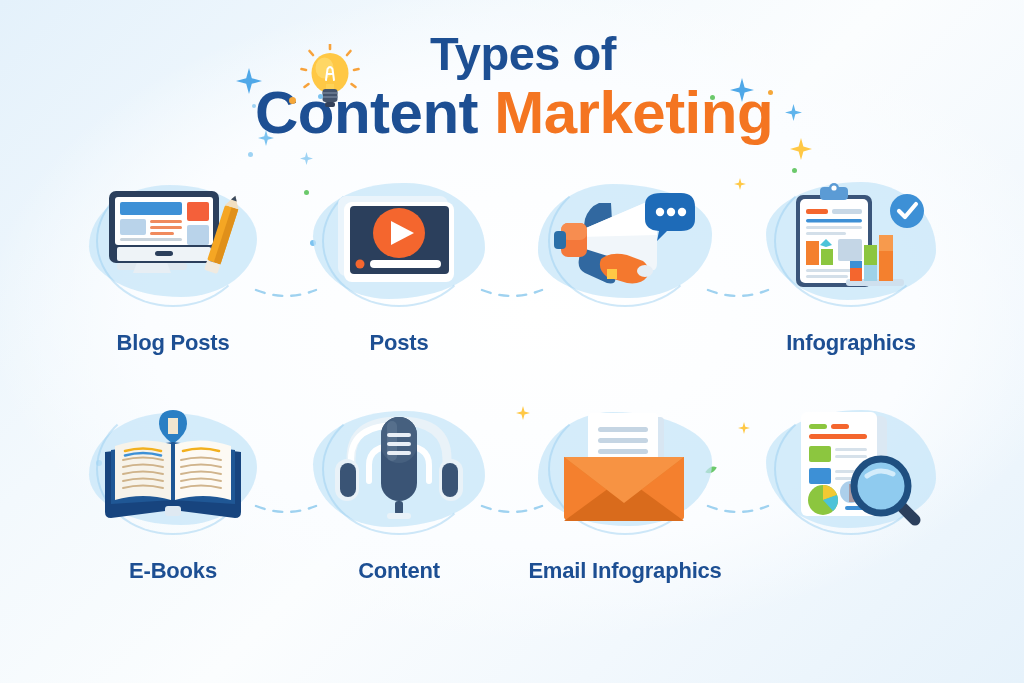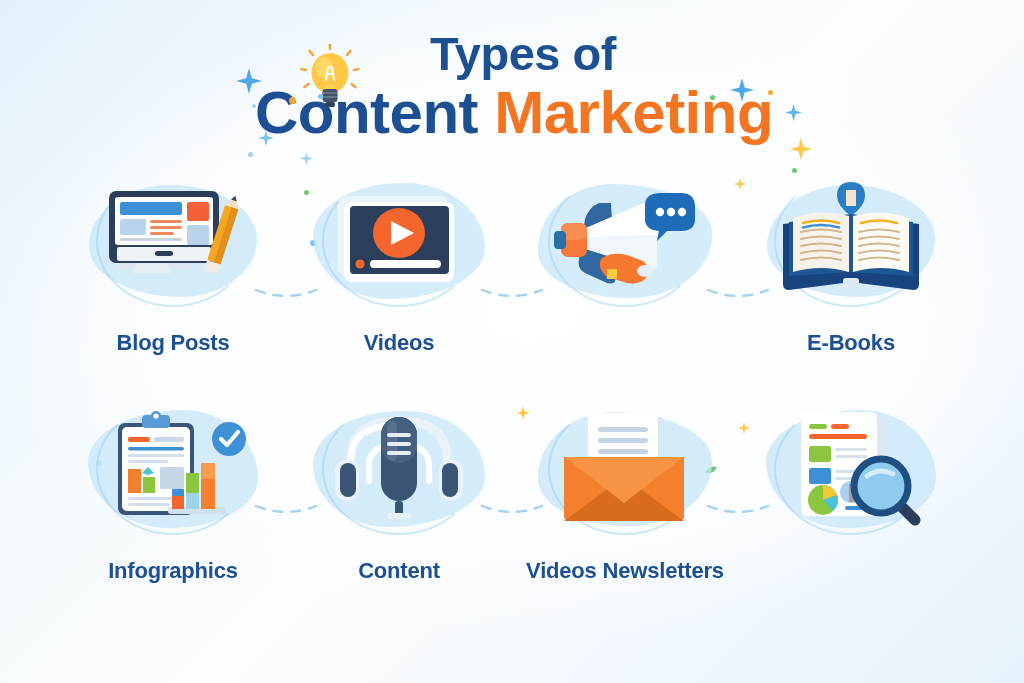--- a/index.html
+++ b/index.html
@@ -278,21 +278,21 @@
         <svg class="art" width="150" height="110" viewBox="0 0 150 110">
           <rect x="14" y="10" width="110" height="80" rx="8" fill="#eaf4fb"></rect>
           <rect x="20" y="16" width="110" height="80" rx="8" fill="#ffffff"></rect>
           <rect x="26" y="20" width="99" height="68" rx="4" fill="#2b3f5c"></rect>
           <ellipse cx="75" cy="47" rx="26" ry="25" fill="#f4662e"></ellipse>
           <polygon points="67,35 90,47 67,59" fill="#ffffff"></polygon>
           <circle cx="36" cy="78" r="4.5" fill="#f4662e"></circle>
           <rect x="46" y="74" width="71" height="8" rx="4" fill="#ffffff"></rect>
         </svg>
       </div>
-      <div class="cell-label">Videos</div>
+      <div class="cell-label">Posts</div>
     </div>
 
     <div class="cell">
       <div class="icon-stage">
         <div class="blob b3"></div>
         <div class="ring"></div>
         <svg class="art" width="152" height="112" viewBox="0 0 152 112">
           <path d="M62 18 L66 92 Q68 100 58 98 L36 88 Q28 84 30 74 L36 34 Q40 22 50 18 Z" fill="#1f5a96" opacity=".9"></path>
           <path d="M30 46 L100 16 Q108 14 108 24 L108 78 Q108 88 100 84 L30 62 Z" fill="#f1f6fa"></path>
           <path d="M30 46 L100 16 Q108 14 108 24 L108 50 L30 52 Z" fill="#ffffff"></path>
@@ -303,56 +303,20 @@
           <path d="M58 84 h10 v10 h-10 z" fill="#ffc845"></path>
           <ellipse cx="96" cy="86" rx="8" ry="6" fill="#e6eef5"></ellipse>
           <g>
             <path d="M96 20 Q96 8 112 8 L132 8 Q146 8 146 22 L146 34 Q146 46 132 46 L118 46 L108 56 L110 46 Q96 45 96 34 Z" fill="#1e6bb8"></path>
             <circle cx="111" cy="27" r="4.2" fill="#ffffff"></circle>
             <circle cx="122" cy="27" r="4.2" fill="#ffffff"></circle>
             <circle cx="133" cy="27" r="4.2" fill="#ffffff"></circle>
           </g>
         </svg>
       </div>
-    </div>
-
-    <div class="cell">
-      <div class="icon-stage">
-        <div class="blob"></div>
-        <div class="ring"></div>
-        <svg class="art" width="156" height="122" viewBox="0 0 156 122">
-
-          <path d="M78 2 Q92 2 92 16 Q92 26 78 36 Q64 26 64 16 Q64 2 78 2 Z" fill="#2a7fc4"></path>
-          <path d="M73 10 h10 v16 h-10 z" fill="#f0e6cf"></path>
-
-          <path d="M10 44 L78 36 L146 44 L146 104 Q146 110 140 110 L78 102 L16 110 Q10 110 10 104 Z" fill="#17447e"></path>
-          <path d="M16 42 L78 34 L140 42 L140 96 L78 92 L16 96 Z" fill="#1f5795"></path>
-          <path d="M20 38 Q48 28 76 36 L76 92 Q48 84 20 92 Z" fill="#f7f3ea"></path>
-          <path d="M136 38 Q108 28 80 36 L80 92 Q108 84 136 92 Z" fill="#fdfaf4"></path>
-          <g stroke="#c9a87a" stroke-width="2" stroke-linecap="round" fill="none" opacity=".85">
-            <path d="M28 52 Q48 47 68 52"></path>
-            <path d="M28 59 Q48 54 68 59"></path>
-            <path d="M28 66 Q48 61 68 66"></path>
-            <path d="M28 73 Q48 68 68 73"></path>
-            <path d="M28 80 Q48 75 68 80"></path>
-            <path d="M86 52 Q106 47 126 52"></path>
-            <path d="M86 59 Q106 54 126 59"></path>
-            <path d="M86 66 Q106 61 126 66"></path>
-            <path d="M86 73 Q106 68 126 73"></path>
-            <path d="M86 80 Q106 75 126 80"></path>
-          </g>
-          <g stroke-width="2.6" stroke-linecap="round" fill="none">
-            <path d="M30 43 Q48 38 66 43" stroke="#f2b01e"></path>
-            <path d="M88 43 Q106 38 124 43" stroke="#f2b01e"></path>
-            <path d="M30 47.5 Q48 42.5 66 47.5" stroke="#3d90d6"></path>
-          </g>
-          <rect x="70" y="98" width="16" height="10" rx="3" fill="#dfe9f2"></rect>
-        </svg>
-      </div>
-      <div class="cell-label">E-Books</div>
     </div>
 
     <div class="cell">
       <div class="icon-stage">
         <div class="blob b4"></div>
         <div class="ring"></div>
         <svg class="art" width="150" height="116" viewBox="0 0 150 116">
           <rect x="20" y="12" width="76" height="92" rx="7" fill="#3a557a"></rect>
           <rect x="24" y="16" width="68" height="84" rx="5" fill="#ffffff"></rect>
           <rect x="44" y="4" width="28" height="13" rx="4" fill="#5b9bd5"></rect>
@@ -381,20 +345,56 @@
           <circle cx="131" cy="28" r="17" fill="#3d90d6"></circle>
           <polygon points="131,45 125,40 137,40" fill="#3d90d6"></polygon>
           <path d="M123 28 L129 34 L140 21" fill="none" stroke="#ffffff" stroke-width="4.2" stroke-linecap="round" stroke-linejoin="round"></path>
         </svg>
       </div>
       <div class="cell-label">Infographics</div>
     </div>
 
     <div class="cell">
       <div class="icon-stage">
+        <div class="blob"></div>
+        <div class="ring"></div>
+        <svg class="art" width="156" height="122" viewBox="0 0 156 122">
+
+          <path d="M78 2 Q92 2 92 16 Q92 26 78 36 Q64 26 64 16 Q64 2 78 2 Z" fill="#2a7fc4"></path>
+          <path d="M73 10 h10 v16 h-10 z" fill="#f0e6cf"></path>
+
+          <path d="M10 44 L78 36 L146 44 L146 104 Q146 110 140 110 L78 102 L16 110 Q10 110 10 104 Z" fill="#17447e"></path>
+          <path d="M16 42 L78 34 L140 42 L140 96 L78 92 L16 96 Z" fill="#1f5795"></path>
+          <path d="M20 38 Q48 28 76 36 L76 92 Q48 84 20 92 Z" fill="#f7f3ea"></path>
+          <path d="M136 38 Q108 28 80 36 L80 92 Q108 84 136 92 Z" fill="#fdfaf4"></path>
+          <g stroke="#c9a87a" stroke-width="2" stroke-linecap="round" fill="none" opacity=".85">
+            <path d="M28 52 Q48 47 68 52"></path>
+            <path d="M28 59 Q48 54 68 59"></path>
+            <path d="M28 66 Q48 61 68 66"></path>
+            <path d="M28 73 Q48 68 68 73"></path>
+            <path d="M28 80 Q48 75 68 80"></path>
+            <path d="M86 52 Q106 47 126 52"></path>
+            <path d="M86 59 Q106 54 126 59"></path>
+            <path d="M86 66 Q106 61 126 66"></path>
+            <path d="M86 73 Q106 68 126 73"></path>
+            <path d="M86 80 Q106 75 126 80"></path>
+          </g>
+          <g stroke-width="2.6" stroke-linecap="round" fill="none">
+            <path d="M30 43 Q48 38 66 43" stroke="#f2b01e"></path>
+            <path d="M88 43 Q106 38 124 43" stroke="#f2b01e"></path>
+            <path d="M30 47.5 Q48 42.5 66 47.5" stroke="#3d90d6"></path>
+          </g>
+          <rect x="70" y="98" width="16" height="10" rx="3" fill="#dfe9f2"></rect>
+        </svg>
+      </div>
+      <div class="cell-label">E-Books</div>
+    </div>
+
+    <div class="cell">
+      <div class="icon-stage">
         <div class="blob b2"></div>
         <div class="ring"></div>
         <svg class="art" width="140" height="120" viewBox="0 0 140 120">
           <path d="M22 72 L22 50 Q22 12 70 12 Q118 12 118 50 L118 72" fill="none" stroke="#e9f2f8" stroke-width="9" stroke-linecap="round"></path>
           <path d="M22 72 L22 50 Q22 16 70 16" fill="none" stroke="#ffffff" stroke-width="6" stroke-linecap="round"></path>
           <rect x="6" y="50" width="24" height="42" rx="12" fill="#e9f2f8"></rect>
           <rect x="110" y="50" width="24" height="42" rx="12" fill="#e9f2f8"></rect>
           <rect x="11" y="54" width="16" height="34" rx="8" fill="#3a5475"></rect>
           <rect x="113" y="54" width="16" height="34" rx="8" fill="#3a5475"></rect>
           <path d="M40 72 L40 56 Q40 36 70 36 Q100 36 100 56 L100 72" fill="none" stroke="#ffffff" stroke-width="6" stroke-linecap="round"></path>
@@ -426,21 +426,21 @@
             <rect x="50" y="38" width="50" height="5" rx="2.5"></rect>
             <rect x="50" y="49" width="50" height="5" rx="2.5"></rect>
             <rect x="62" y="60" width="26" height="5" rx="2.5"></rect>
           </g>
           <path d="M16 46 L136 46 L136 104 Q136 110 130 110 L22 110 Q16 110 16 104 Z" fill="#e2761f"></path>
           <path d="M16 46 L76 92 L136 46 L136 104 Q136 110 130 110 L22 110 Q16 110 16 104 Z" fill="#f4802e"></path>
           <path d="M16 110 L76 66 L136 110 Q136 110 130 110 L22 110 Z" fill="#d96b1c"></path>
           <path d="M16 46 L76 92 L136 46 Z" fill="#f79343"></path>
         </svg>
       </div>
-      <div class="cell-label">Videos Newsletters</div>
+      <div class="cell-label">Email Infographics</div>
     </div>
 
     <div class="cell">
       <div class="icon-stage">
         <div class="blob b4"></div>
         <div class="ring"></div>
         <svg class="art" width="152" height="118" viewBox="0 0 152 118">
           <rect x="40" y="6" width="72" height="100" rx="6" fill="#dbe8f3"></rect>
           <rect x="26" y="2" width="76" height="104" rx="6" fill="#ffffff"></rect>
           <rect x="34" y="14" width="18" height="5" rx="2.5" fill="#8cc63f"></rect>

